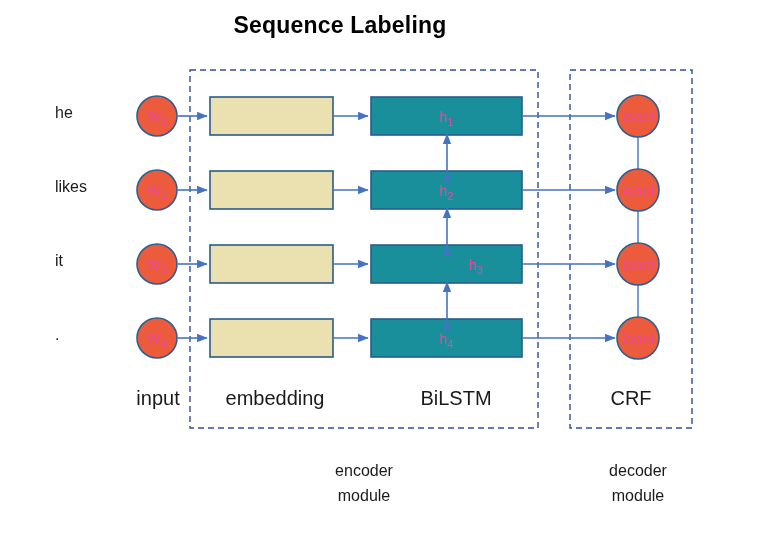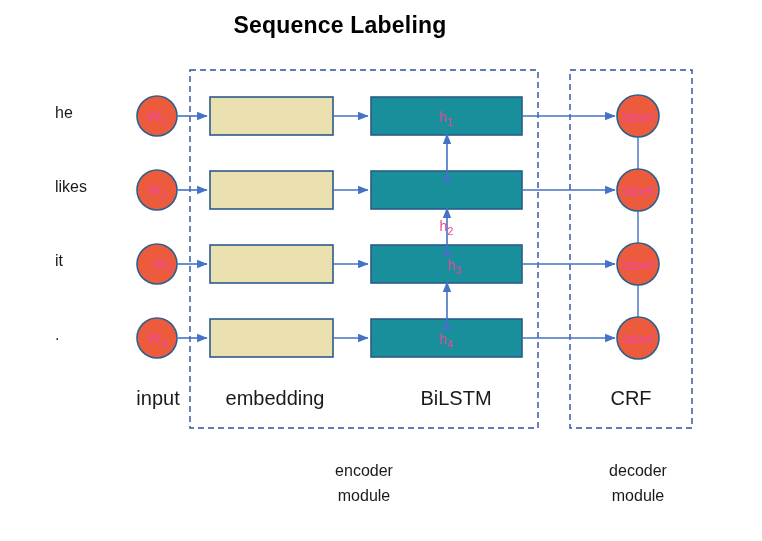--- a/index.html
+++ b/index.html
@@ -132,34 +132,34 @@
 <div class="word-label" style="left:55px; top:178px;">likes</div>
 <div class="word-label" style="left:55px; top:252px;">it</div>
 <div class="word-label" style="left:55px; top:326px;">.</div>
 
 <div class="node-text wnode-text" style="left:137px; top:107px; width:40px;">
   <span>W</span><sub>1</sub>
 </div>
 <div class="node-text wnode-text" style="left:137px; top:181px; width:40px;">
   <span>W</span><sub>2</sub>
 </div>
-<div class="node-text wnode-text" style="left:137px; top:255px; width:40px;padding-left:6px;">
+<div class="node-text wnode-text" style="left:137px; top:255px; width:40px;">
   <span>W</span><sub>3</sub>
 </div>
 <div class="node-text wnode-text" style="left:137px; top:329px; width:40px;">
   <span>W</span><sub>4</sub>
 </div>
 
 <div class="node-text hbox-text" style="left:371px; top:109px; width:151px;">
   <span>h</span><sub>1</sub>
 </div>
-<div class="node-text hbox-text" style="left:371px; top:183px; width:151px;margin-top:35px;">
+<div class="node-text hbox-text" style="left:371px; top:183px; width:151px;">
   <span>h</span><sub>2</sub>
 </div>
-<div class="node-text hbox-text" style="left:371px; top:257px; width:168px;">
+<div class="node-text hbox-text" style="left:371px; top:257px; width:168px;padding-left:21px;">
   <span>h</span><sub>3</sub>
 </div>
 <div class="node-text hbox-text" style="left:371px; top:331px; width:151px;">
   <span>h</span><sub>4</sub>
 </div>
 
 <div class="node-text label-text" style="left:608px; top:108px; width:60px;">label</div>
 <div class="node-text label-text" style="left:608px; top:182px; width:60px;">label</div>
 <div class="node-text label-text" style="left:608px; top:256px; width:60px;">label</div>
 <div class="node-text label-text" style="left:608px; top:330px; width:60px;">label</div>

